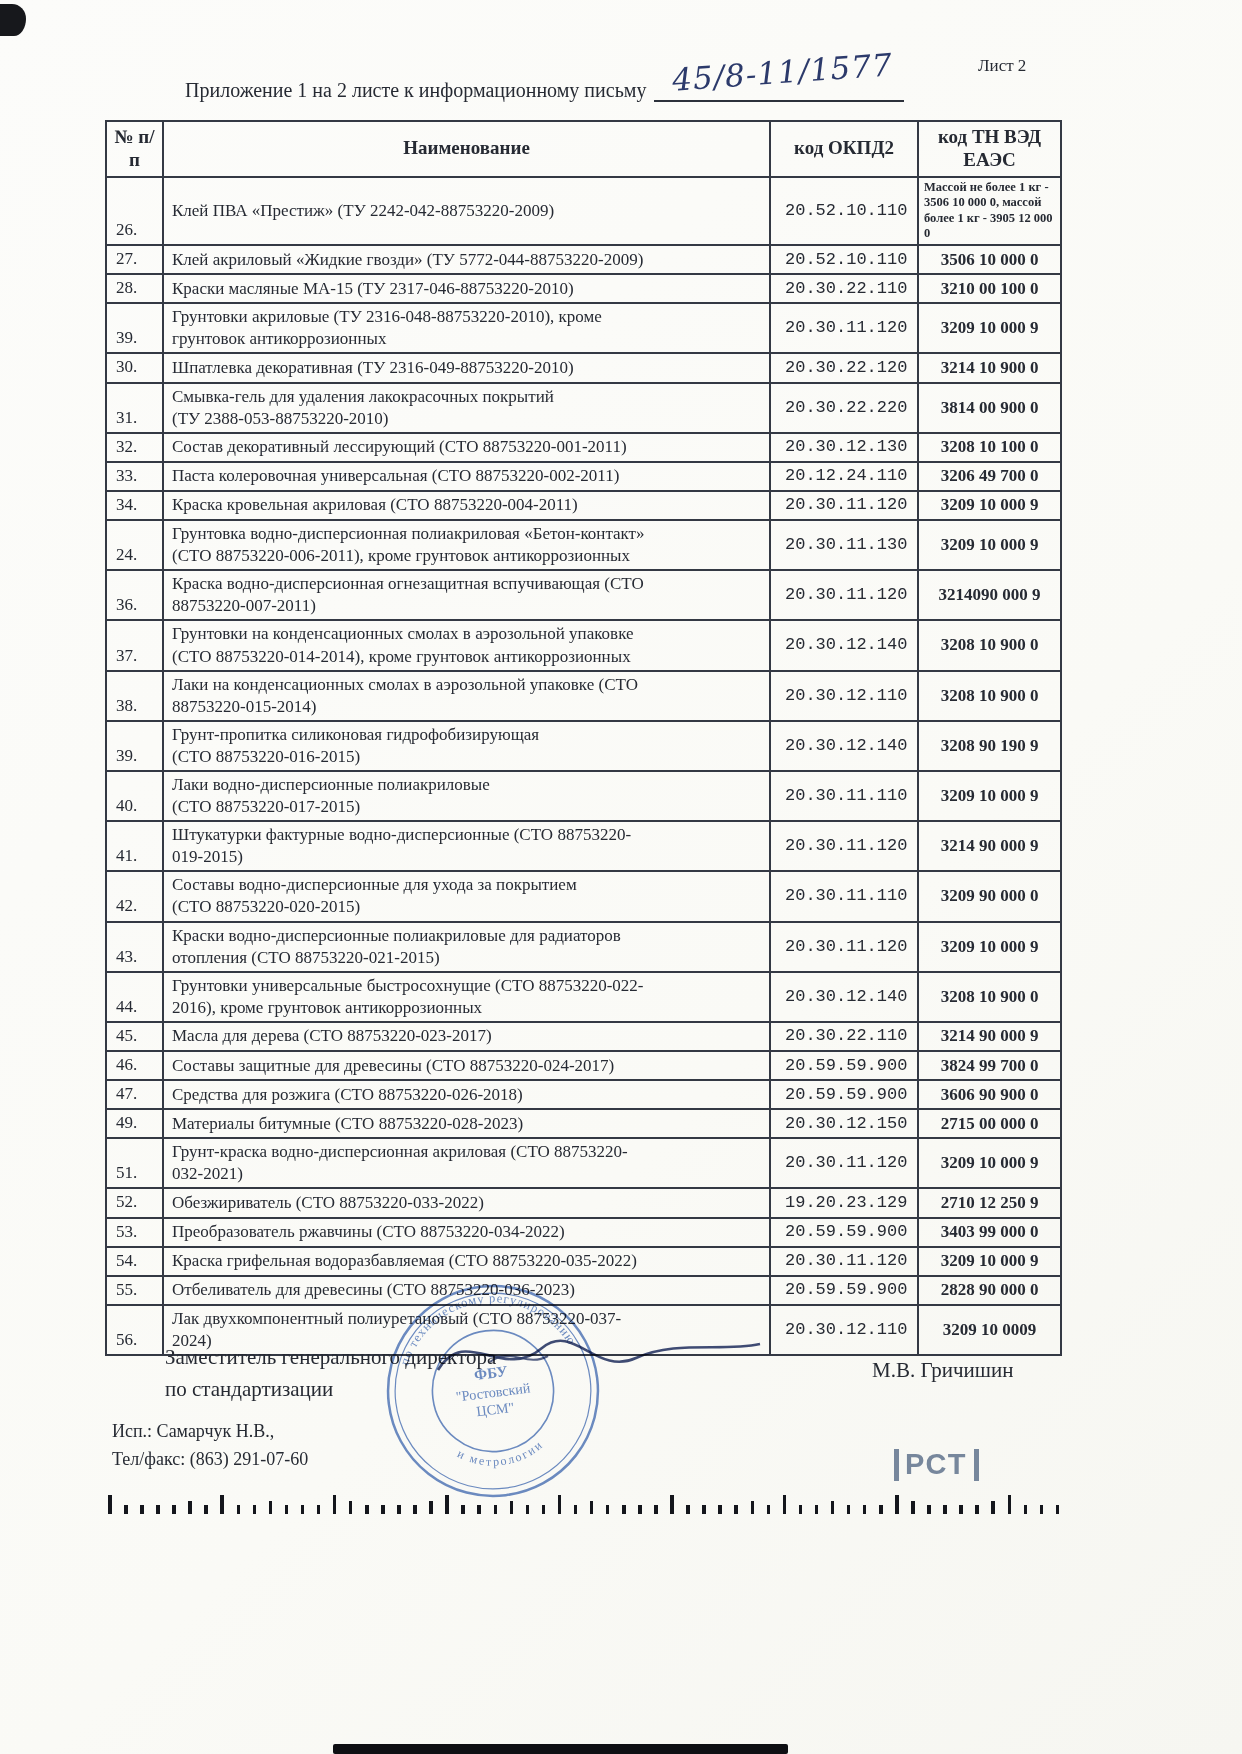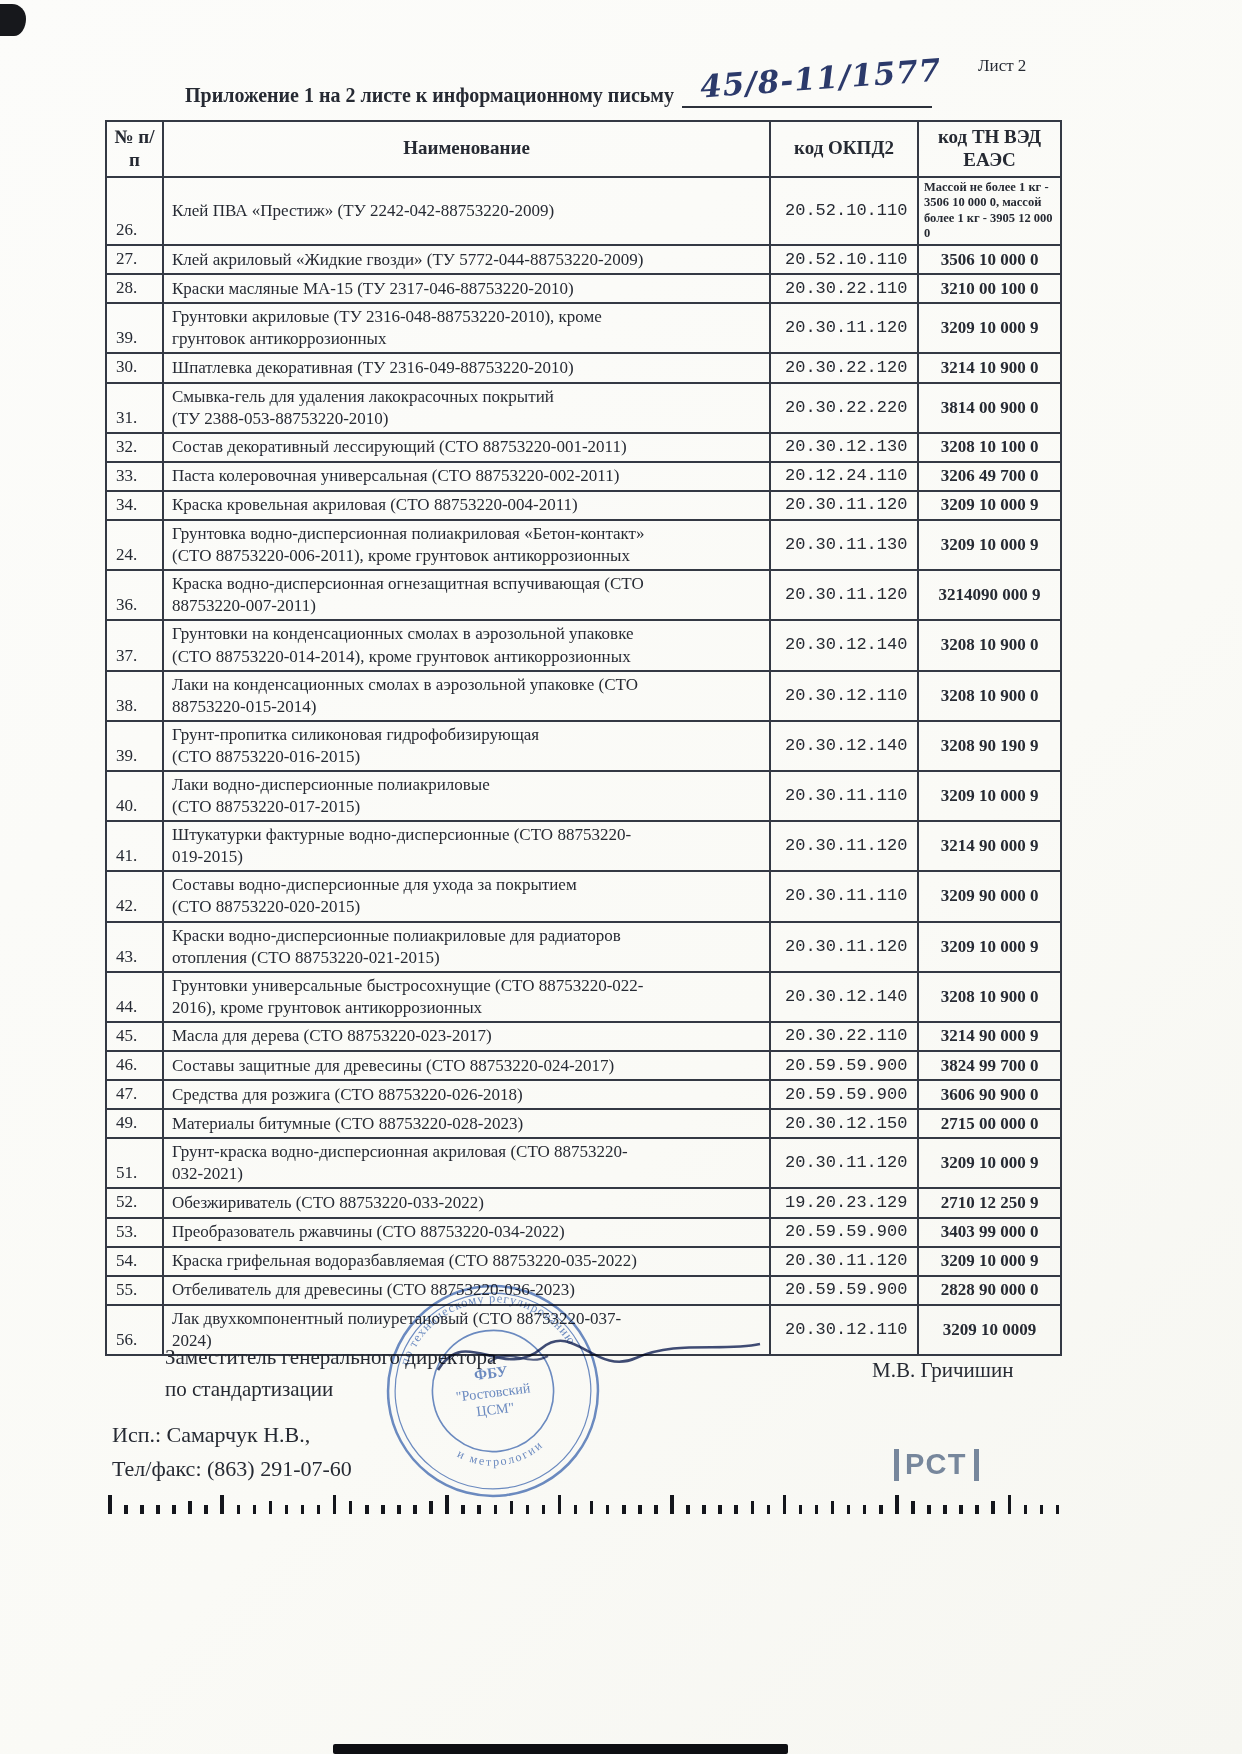--- a/index.html
+++ b/index.html
@@ -4,39 +4,39 @@
 <style>
   * { margin:0; padding:0; box-sizing:border-box; }
   html,body { background:#d9d9d9; }
   body { font-family:"Liberation Serif","DejaVu Serif",serif; }
   .page {
     position:relative; width:1242px; height:1754px; margin:0 auto;
     background:linear-gradient(135deg,#fcfcfa 0%,#fafaf6 60%,#f6f6f1 100%);
     color:#262a33; overflow:hidden;
   }
   .sheet-label { position:absolute; top:40px; left:978px; font-size:17px;margin-top:16px; }
-  .title-row { position:absolute; top:82px; left:185px; font-size:20px; display:flex; align-items:center;font-weight:bold; }
+  .title-row { position:absolute; top:76px; left:185px; font-size:20px; display:flex; align-items:flex-end; }
   .hand-area { position:relative; display:inline-block; min-width:250px; border-bottom:2px solid #2c313b; margin-left:8px; height:26px; }
   .handwritten {
     position:absolute; left:18px; top:-22px; font-size:31px; font-style:italic;
     font-family:"DejaVu Serif","Liberation Serif",serif;
     color:#2c3a6b; transform:rotate(-4deg); letter-spacing:1px; white-space:nowrap;
   }
   table.doc { border-collapse:collapse; position:absolute; left:105px; top:120px; width:955px; table-layout:fixed; }
   .doc th, .doc td { border:2px solid #343944; }
   .doc th { font-size:19px; font-weight:bold; text-align:center; vertical-align:middle; padding:4px 4px; line-height:1.2; }
   .doc td { font-size:17px; line-height:1.3; }
   td.col-num { vertical-align:bottom; padding:2px 2px 3px 9px; }
   td.col-name { padding:2px 8px; vertical-align:middle; white-space:pre-line; }
   td.col-okpd { text-align:center; vertical-align:middle; padding:2px 14px;font-family:Liberation Mono, monospace; }
   td.col-tnved { text-align:center; vertical-align:middle; padding:2px 3px;font-weight:bold; }
   td.col-tnved.small { font-size:12.5px; text-align:left; padding:2px 5px; line-height:1.25; vertical-align:top; }
   .sign-block { position:absolute; left:165px; top:1342px; font-size:21px; line-height:1.5; }
   .signer { position:absolute; left:872px; top:1358px; font-size:21px; }
-  .executor { position:absolute; left:112px; top:1418px; font-size:22px; line-height:1.55; }
+  .executor { position:absolute; left:112px; top:1418px; font-size:18px; line-height:1.55; }
   .stamp-wrap { position:absolute; left:382px; top:1280px; width:222px; height:222px; opacity:.82; mix-blend-mode:multiply; transform:rotate(-7deg); }
   .signature-wrap { position:absolute; left:430px; top:1316px; width:340px; height:86px; mix-blend-mode:multiply; }
   .rst { position:absolute; left:894px; top:1448px; display:flex; align-items:center; gap:6px;
          color:#77879c; font-family:"Liberation Sans","DejaVu Sans",sans-serif; }
   .rst .bar { width:5px; height:32px; background:#77879c; }
   .rst .rst-text { font-size:29px; font-weight:bold; letter-spacing:2px; }
   .barcode { position:absolute; left:108px; top:1492px; width:952px; height:22px;
              display:flex; justify-content:space-between; align-items:flex-end; }
   .barcode .tick { width:3.5px; background:#14161c; display:block; }
   .artifact-topleft { position:absolute; left:0; top:4px; width:26px; height:32px; background:#17181c;

